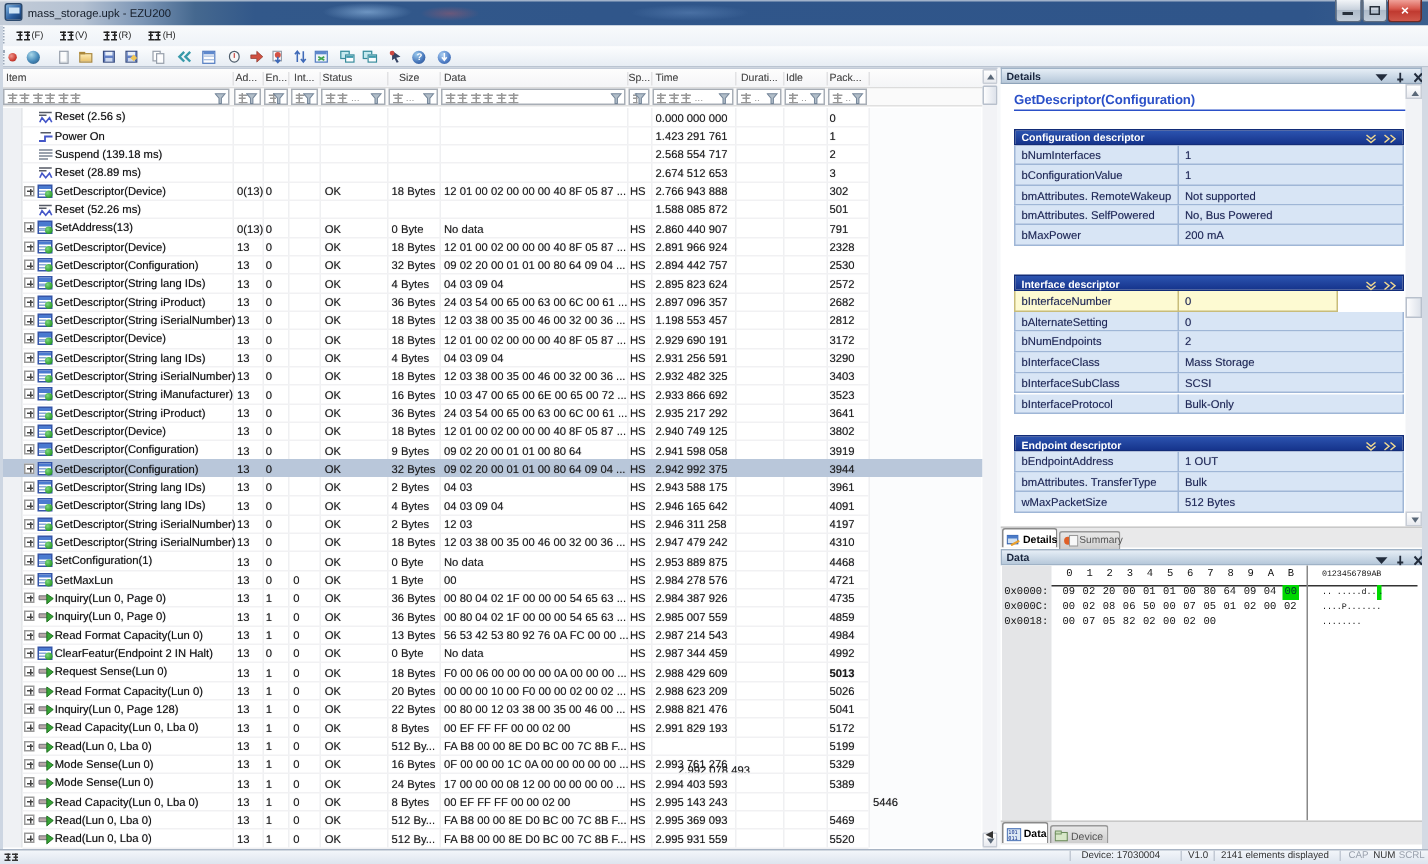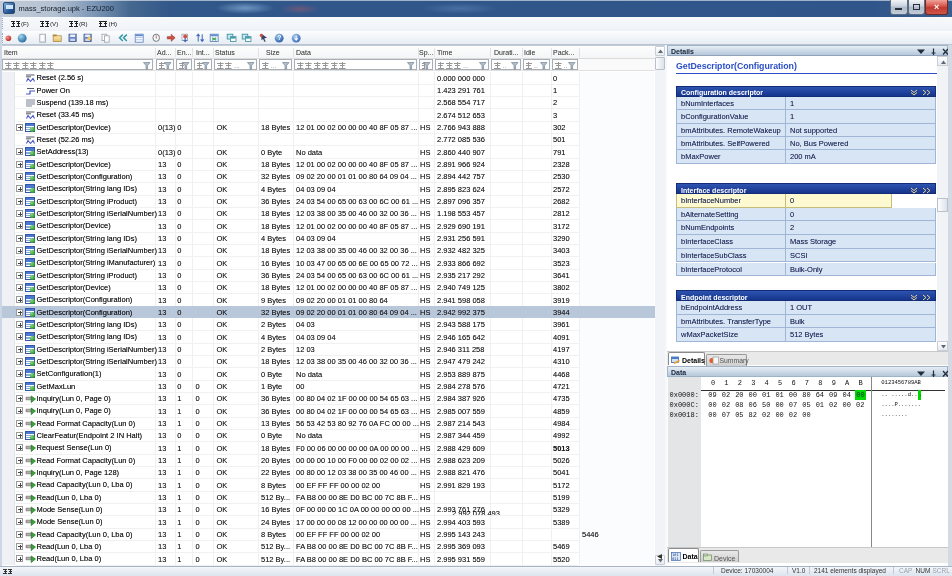--- a/index.html
+++ b/index.html
@@ -318,21 +318,21 @@
 <div class="t t it" style="left:36.5px;top:99.06px;">Suspend (139.18 ms)</div>
 <div class="t t g7" style="left:437px;top:99.46px;">2.568 554 717</div>
 <div class="t t g7" style="left:553px;top:99.46px;">2</div>
 <div class="ab" style="left:14.5px;top:108.29px;width:564.9px;height:0.6px;background:#f1f1f3;"></div>
 <div class="ab" style="left:24.5px;top:110.29px;width:11px;height:10px;">
       <svg width="11" height="10" style="position:absolute;left:0;top:0">
         <path d="M1 2 L9.5 2 M1 3.8 L6 3.8" stroke="#555a66" stroke-width="1"></path>
         <path d="M1.5 8.5 L3 5.5 L5.5 8.5 L8 5.5 L9.5 8.5" stroke="#4456c8" stroke-width="1.1" fill="none"></path>
       </svg>
     </div>
-<div class="t t it" style="left:36.5px;top:111.39px;">Reset (33.45 ms)</div>
+<div class="t t it" style="left:36.5px;top:111.39px;">Reset (28.89 ms)</div>
 <div class="t t g7" style="left:437px;top:111.79px;">2.674 512 653</div>
 <div class="t t g7" style="left:553px;top:111.79px;">3</div>
 <div class="ab" style="left:14.5px;top:120.62px;width:564.9px;height:0.6px;background:#f1f1f3;"></div>
 <div class="ab" style="left:16px;top:123.72px;width:7px;height:7px;background:#fff;border:1px solid #999;">
       <div class="ab" style="left:1px;top:2.5px;width:4px;height:1px;background:#444;"></div>
       <div class="ab" style="left:2.5px;top:1px;width:1px;height:4px;background:#444;"></div>
     </div>
 <div class="ab" style="left:24.5px;top:122.62px;width:11px;height:10px;">
       <div class="ab" style="left:0;top:0;width:10px;height:9px;background:#fff;border:1px solid #3555a8;"></div>
       <div class="ab" style="left:1px;top:1px;width:8px;height:2.5px;background:#4a7ad0;"></div>
@@ -350,21 +350,21 @@
 <div class="t t g7" style="left:437px;top:124.12px;">2.766 943 888</div>
 <div class="t t g7" style="left:553px;top:124.12px;">302</div>
 <div class="ab" style="left:14.5px;top:132.95px;width:564.9px;height:0.6px;background:#f1f1f3;"></div>
 <div class="ab" style="left:24.5px;top:134.95px;width:11px;height:10px;">
       <svg width="11" height="10" style="position:absolute;left:0;top:0">
         <path d="M1 2 L9.5 2 M1 3.8 L6 3.8" stroke="#555a66" stroke-width="1"></path>
         <path d="M1.5 8.5 L3 5.5 L5.5 8.5 L8 5.5 L9.5 8.5" stroke="#4456c8" stroke-width="1.1" fill="none"></path>
       </svg>
     </div>
 <div class="t t it" style="left:36.5px;top:136.05px;">Reset (52.26 ms)</div>
-<div class="t t g7" style="left:437px;top:136.45px;">2.772 085 536</div>
+<div class="t t g7" style="left:437px;top:136.45px;">1.588 085 872</div>
 <div class="t t g7" style="left:553px;top:136.45px;">501</div>
 <div class="ab" style="left:14.5px;top:145.28px;width:564.9px;height:0.6px;background:#f1f1f3;"></div>
 <div class="ab" style="left:16px;top:148.38px;width:7px;height:7px;background:#fff;border:1px solid #999;">
       <div class="ab" style="left:1px;top:2.5px;width:4px;height:1px;background:#444;"></div>
       <div class="ab" style="left:2.5px;top:1px;width:1px;height:4px;background:#444;"></div>
     </div>
 <div class="ab" style="left:24.5px;top:147.28px;width:11px;height:10px;">
       <div class="ab" style="left:0;top:0;width:10px;height:9px;background:#fff;border:1px solid #3555a8;"></div>
       <div class="ab" style="left:1px;top:1px;width:8px;height:2.5px;background:#4a7ad0;"></div>
       <div class="ab" style="left:1.5px;top:4.5px;width:5px;height:1px;background:#8aa8d8;"></div>

